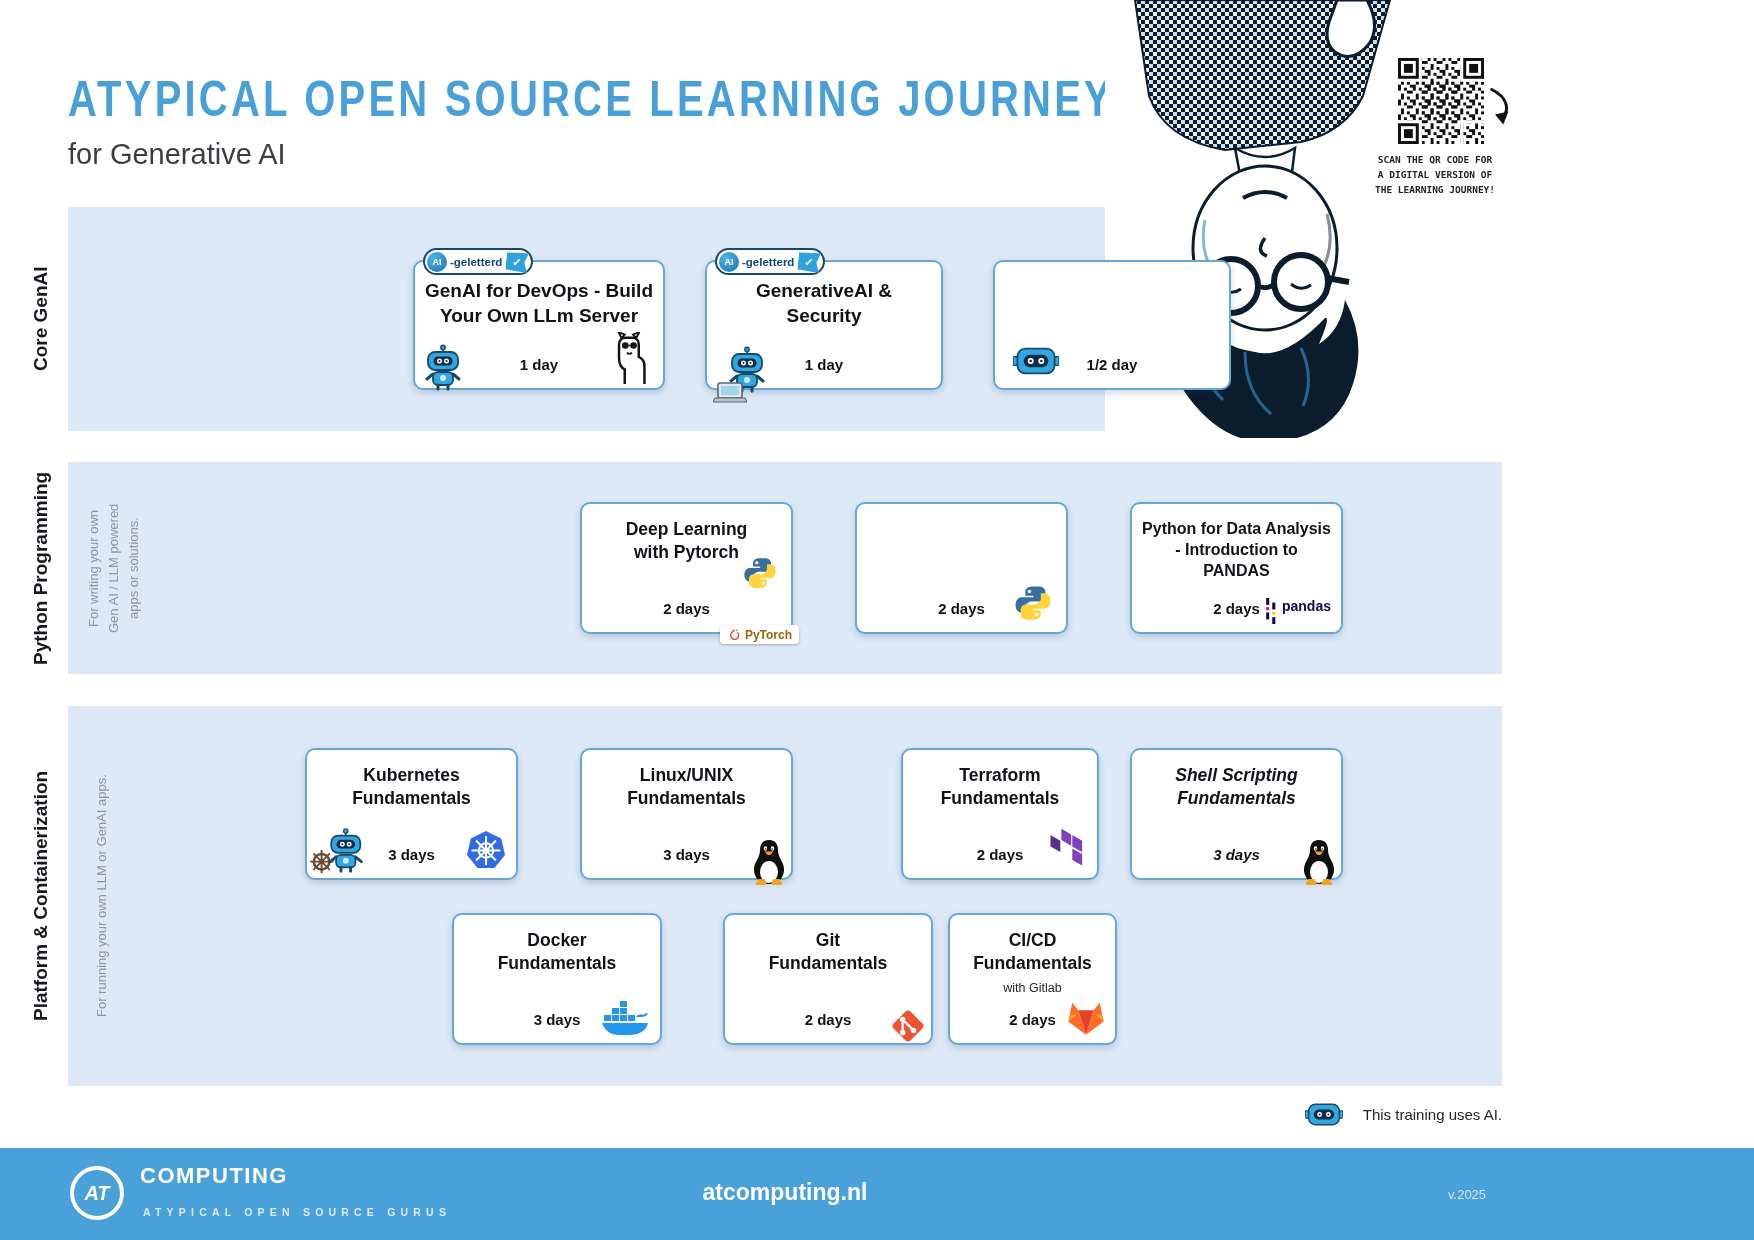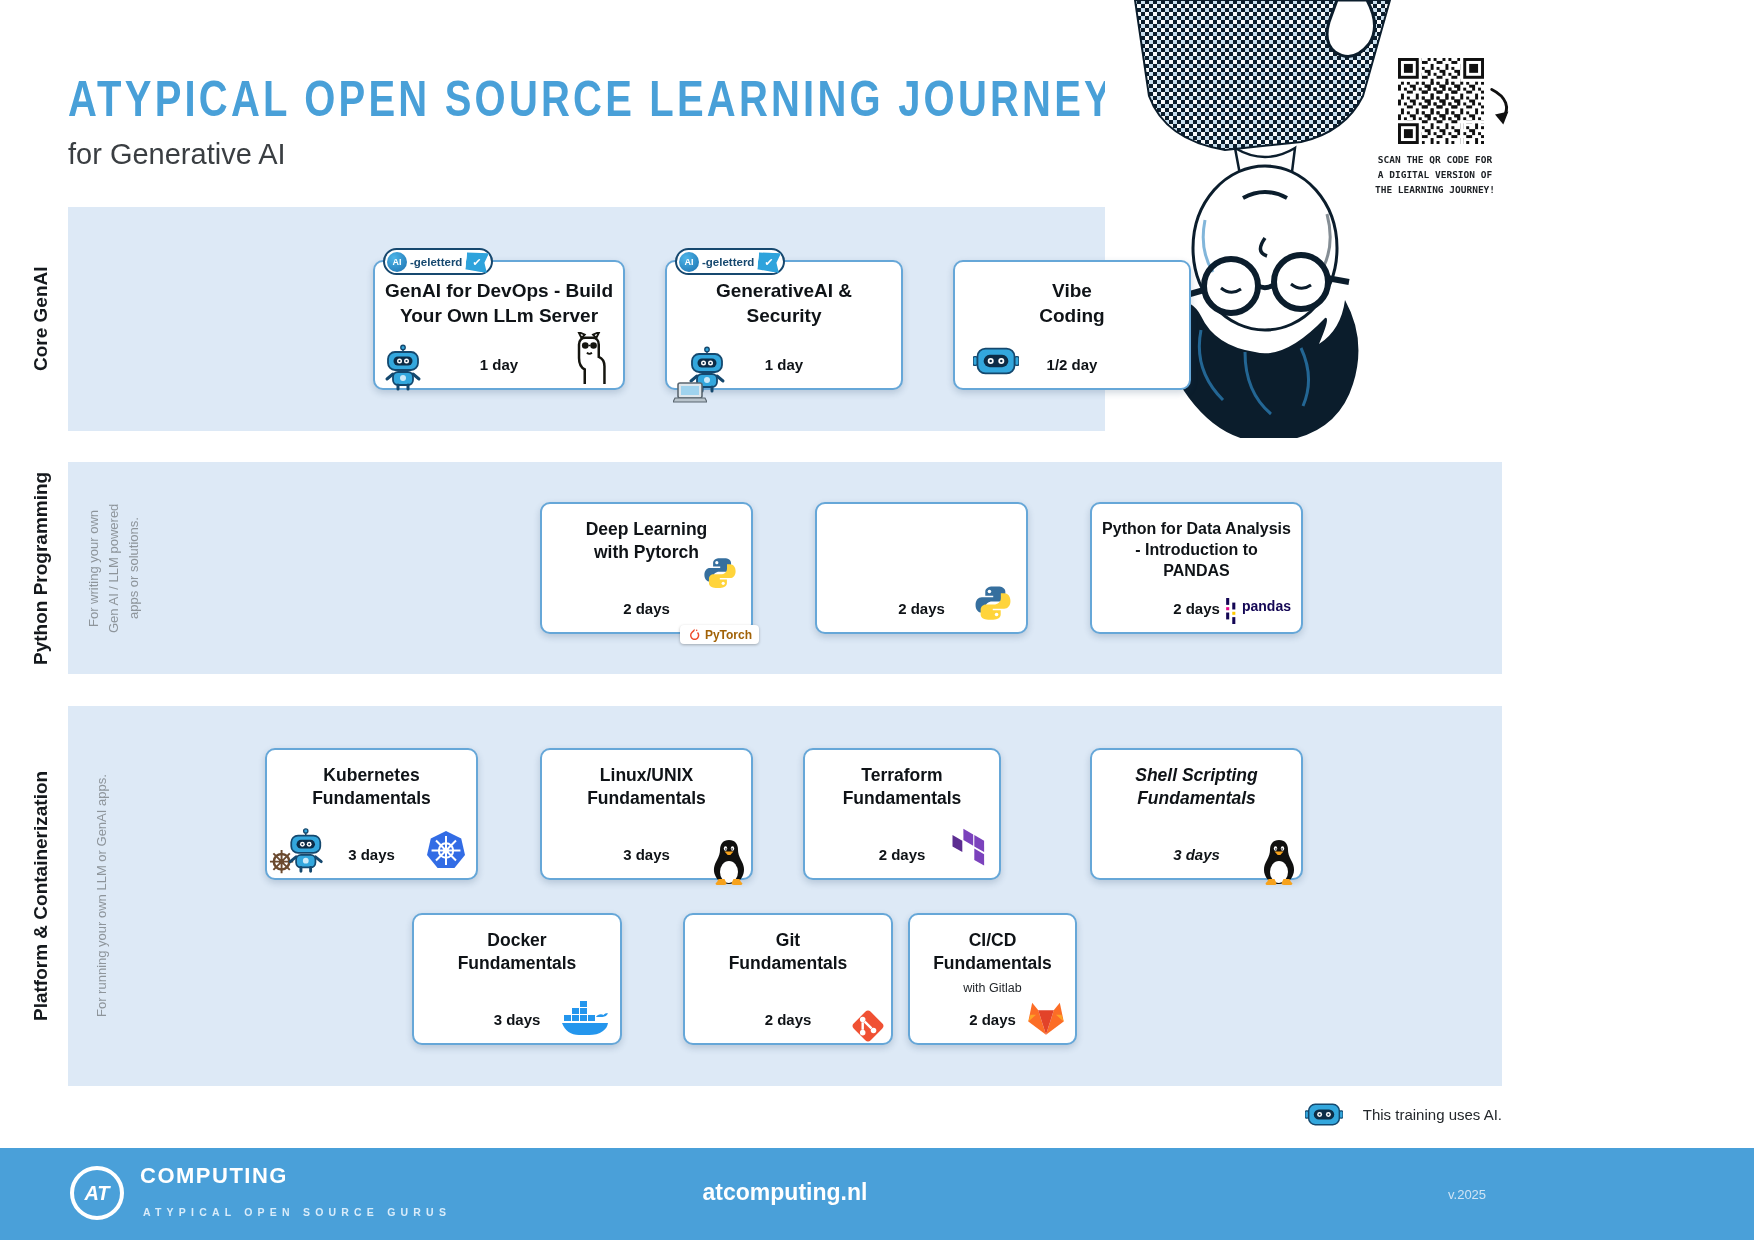--- a/index.html
+++ b/index.html
@@ -18,21 +18,21 @@
 
   
   .person-wrap { position:absolute; left:1105px; top:0; width:397px; height:438px; background:#fff; overflow:hidden; }
   .qr { position:absolute; left:1398px; top:58px; width:86px; height:86px; }
   .qr svg { width:100%; height:100%; display:block; }
   .qr-arrow { position:absolute; left:1489px; top:86px; width:24px; height:42px; }
   .qr-arrow svg { width:100%; height:100%; display:block; }
   .qr-caption { position:absolute; left:1368px; top:152px; width:134px; text-align:center; font-family:"DejaVu Sans Mono", monospace; font-size:9.5px; font-weight:bold; line-height:1.6; color:#1d2125; white-space:pre-line; }
 
   
-  .card { position:absolute; background:#fff; border:2px solid #66a7d8; border-radius:10px; box-shadow:0 3px 7px rgba(25,60,95,.20); }
+  .card { position:absolute; background:#fff; border:2px solid #66a7d8; border-radius:10px; box-shadow:0 3px 7px rgba(25,60,95,.20);margin-left:40px; }
   .card-title { position:absolute; top:14px; left:8px; right:8px; text-align:center; font-weight:bold; font-size:17.5px; line-height:1.32; color:#0f1317; white-space:pre-line; }
   .card.lg .card-title { font-size:19px; top:16px; }
   .card.sm-title .card-title { font-size:16px; }
   .card-sub { position:absolute; top:66px; left:0; right:0; text-align:center; font-size:12.5px; color:#23272b; }
   .duration { position:absolute; bottom:15px; left:0; right:0; text-align:center; font-weight:bold; font-size:15px; color:#0f1317; }
   .icon { position:absolute; display:block; }
   .icon svg { width:100%; height:100%; display:block; }
 
   
   .ai-badge { position:absolute; top:-14px; left:8px; height:27px; display:flex; align-items:center; gap:3px; background:#fff; border:2px solid #16486f; border-radius:14px; padding:0 3px 0 2px; z-index:3; }
@@ -336,22 +336,20 @@
     <div class="duration">1 day</div>
     <span class="icon" style="left:6px;bottom:-16px;width:58px;height:58px;">
       <svg viewBox="0 0 58 58">
           <use href="#sym-robot" x="12" y="0" width="44" height="48"></use>
           <use href="#sym-laptop" x="0" y="36" width="34" height="22"></use>
         </svg>
     </span>
   </div>
 
   <div class="card lg" style="left:953px;top:260px;width:238px;height:130px;">
-    <div class="card-title">Vibe
-Coding</div>
     <div class="duration">1/2 day</div>
     <span class="icon" style="left:18px;bottom:12px;width:46px;height:30px;">
       <svg viewBox="0 0 52 34">
           <use href="#sym-robot-head" width="52" height="34"></use>
         </svg>
     </span>
   </div>
 
 
   <div class="card" style="left:540px;top:502px;width:213px;height:132px;">
@@ -413,21 +411,21 @@
     <div class="card-title">Linux/UNIX
 Fundamentals</div>
     <div class="duration">3 days</div>
     <span class="icon" style="right:2px;bottom:-8px;width:40px;height:48px;">
       <svg viewBox="0 0 40 48">
           <use href="#sym-tux" width="40" height="48"></use>
         </svg>
     </span>
   </div>
 
-  <div class="card" style="left:803px;top:748px;width:198px;height:132px;">
+  <div class="card" style="left:861px;top:748px;width:198px;height:132px;">
     <div class="card-title">Terraform
 Fundamentals</div>
     <div class="duration">2 days</div>
     <span class="icon" style="right:12px;bottom:10px;width:36px;height:40px;">
       <svg viewBox="0 0 36 40">
           <use href="#sym-terraform" width="36" height="40"></use>
         </svg>
     </span>
   </div>
 

